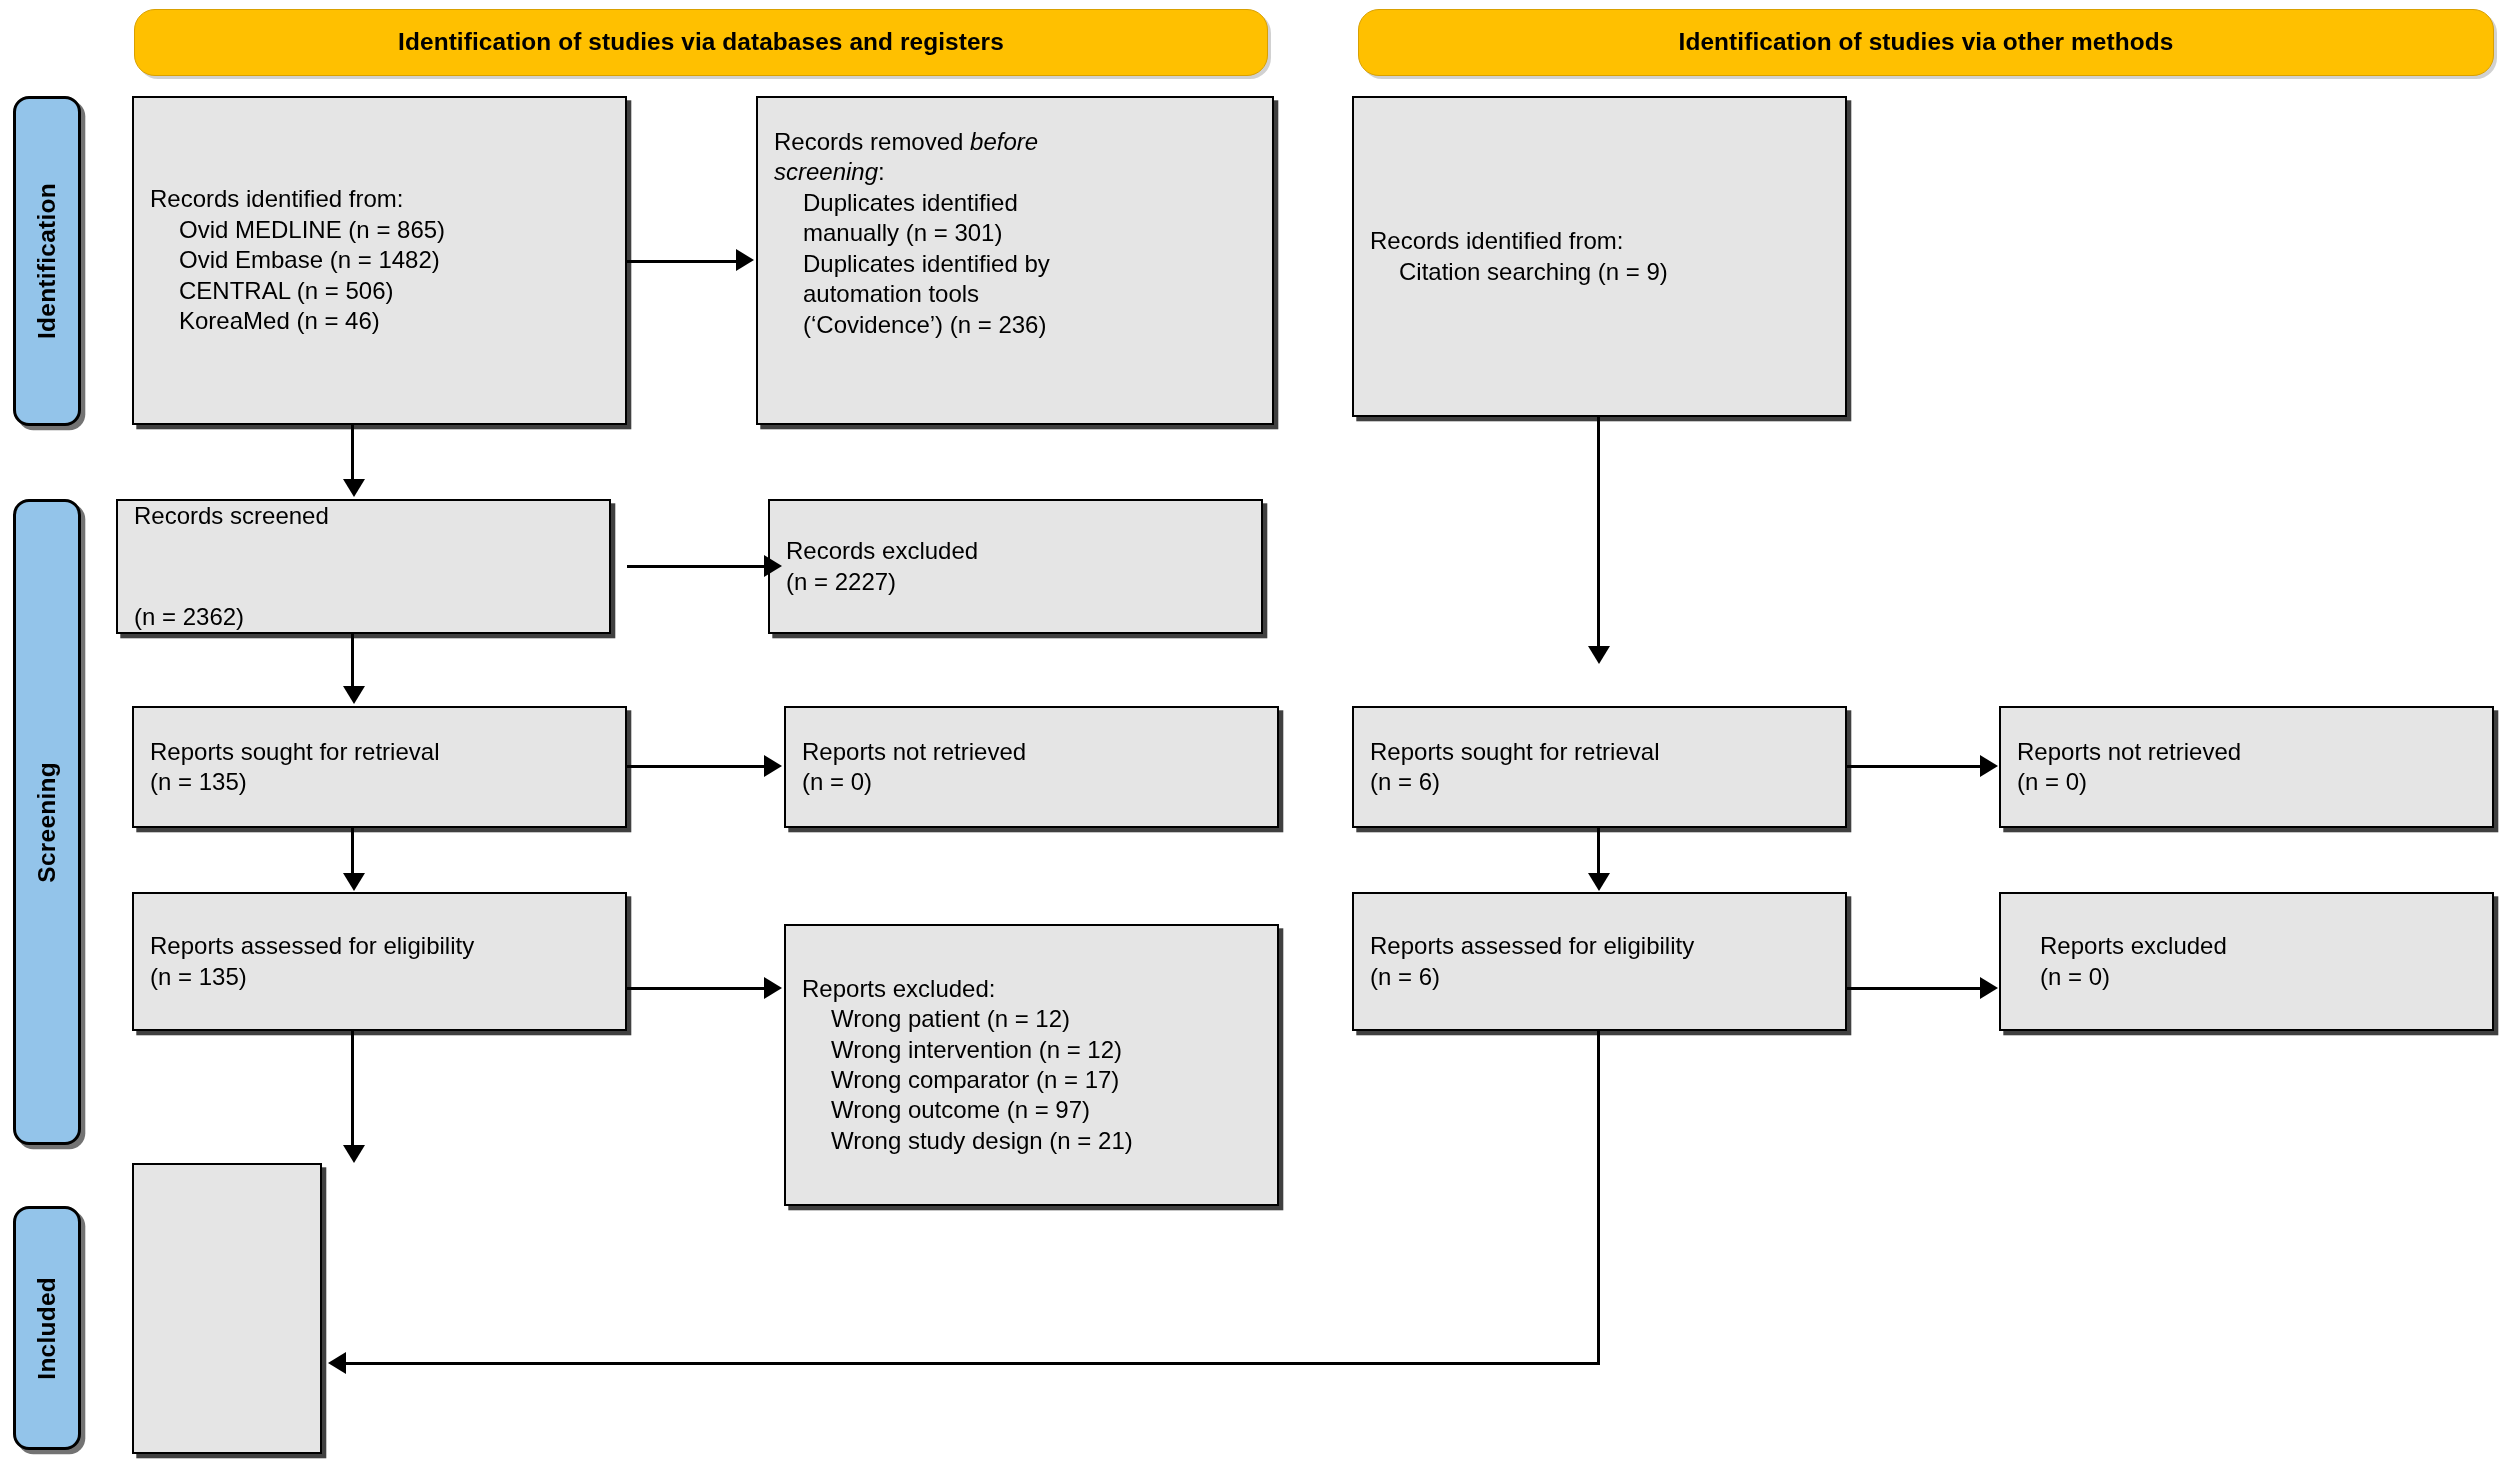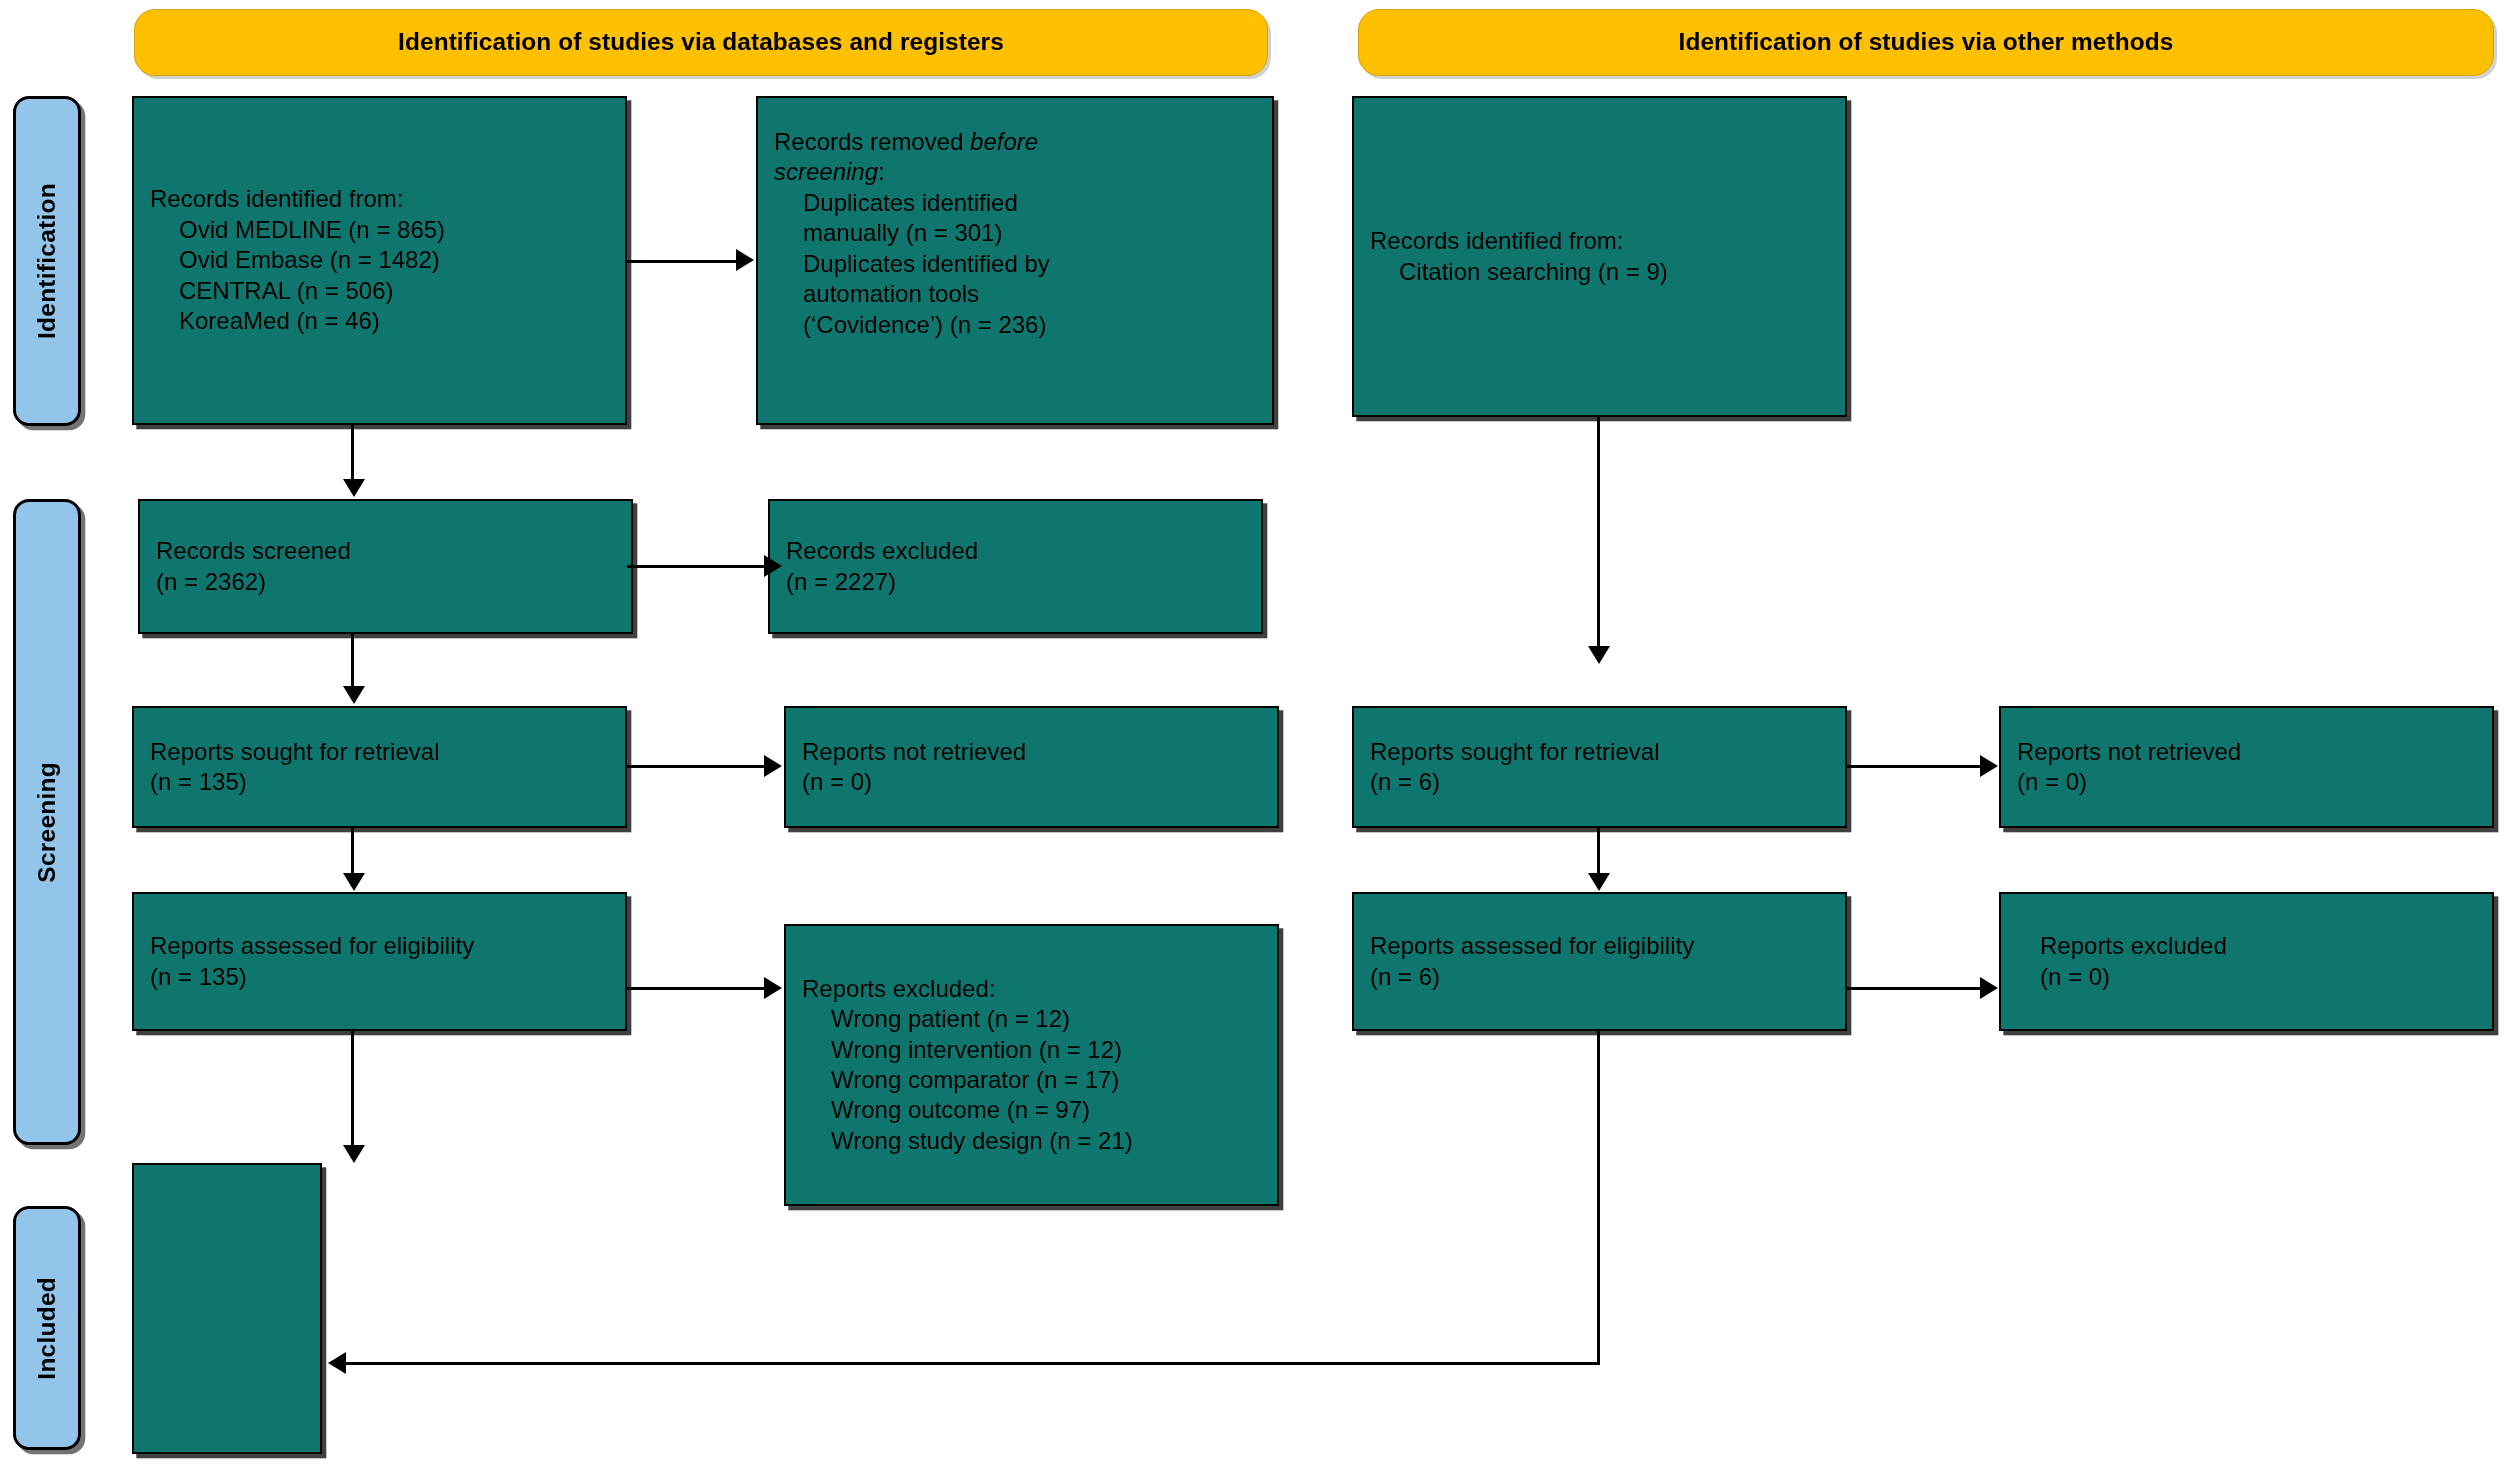--- a/index.html
+++ b/index.html
@@ -37,21 +37,21 @@
     font-weight:bold;
     font-size:24.4px;
     color:#000;
     white-space:nowrap;
     letter-spacing:0.3px;
   }
 
   
   .nodebox{
     position:absolute;
-    background:#0f766e;
+    background:#e5e5e5;
     border:2.4px solid #000;
     box-sizing:border-box;
     box-shadow:4.3px 4.3px 0 rgba(0,0,0,0.75);
     display:flex;
     flex-direction:column;
     justify-content:center;
     padding:0 16px;
   }
   .nodebox .line{
     font-size:24px;
@@ -117,21 +117,21 @@
     <div class="line ind">automation tools</div>
     <div class="line ind">(‘Covidence’) (n = 236)</div>
   </div>
 
   <div class="hline" style="left:627px;top:260px;width:111px;"></div>
   <div class="arrow right" style="left:736px;top:249px;"></div>
 
   <div class="vline" style="left:351px;top:425px;height:56px;"></div>
   <div class="arrow down" style="left:343px;top:479px;"></div>
 
-  <div class="nodebox" style="left:138px;top:499px;width:495px;height:135px;">
+  <div class="nodebox" style="left:116px;top:499px;width:495px;height:135px;justify-content:space-between;">
     <div class="line">Records screened</div>
     <div class="line">(n = 2362)</div>
   </div>
 
   <div class="nodebox" style="left:768px;top:499px;width:495px;height:135px;">
     <div class="line">Records excluded</div>
     <div class="line">(n = 2227)</div>
   </div>
 
   <div class="hline" style="left:627px;top:565px;width:139px;"></div>

